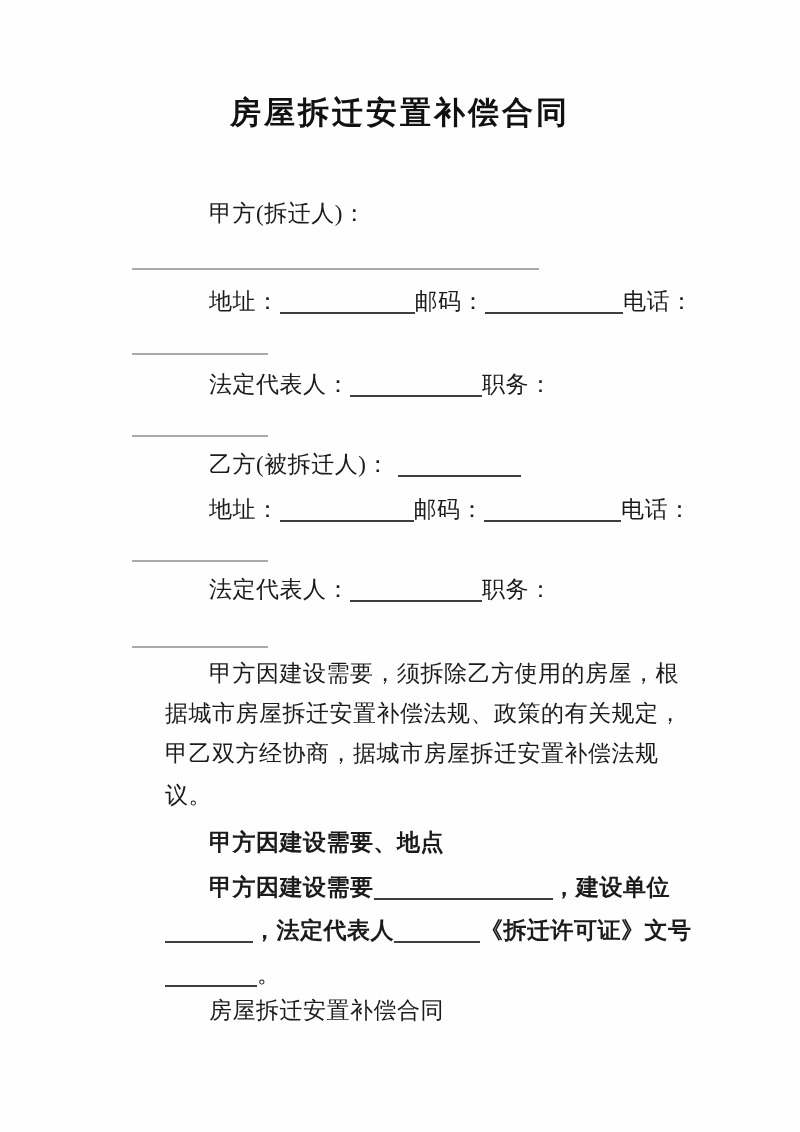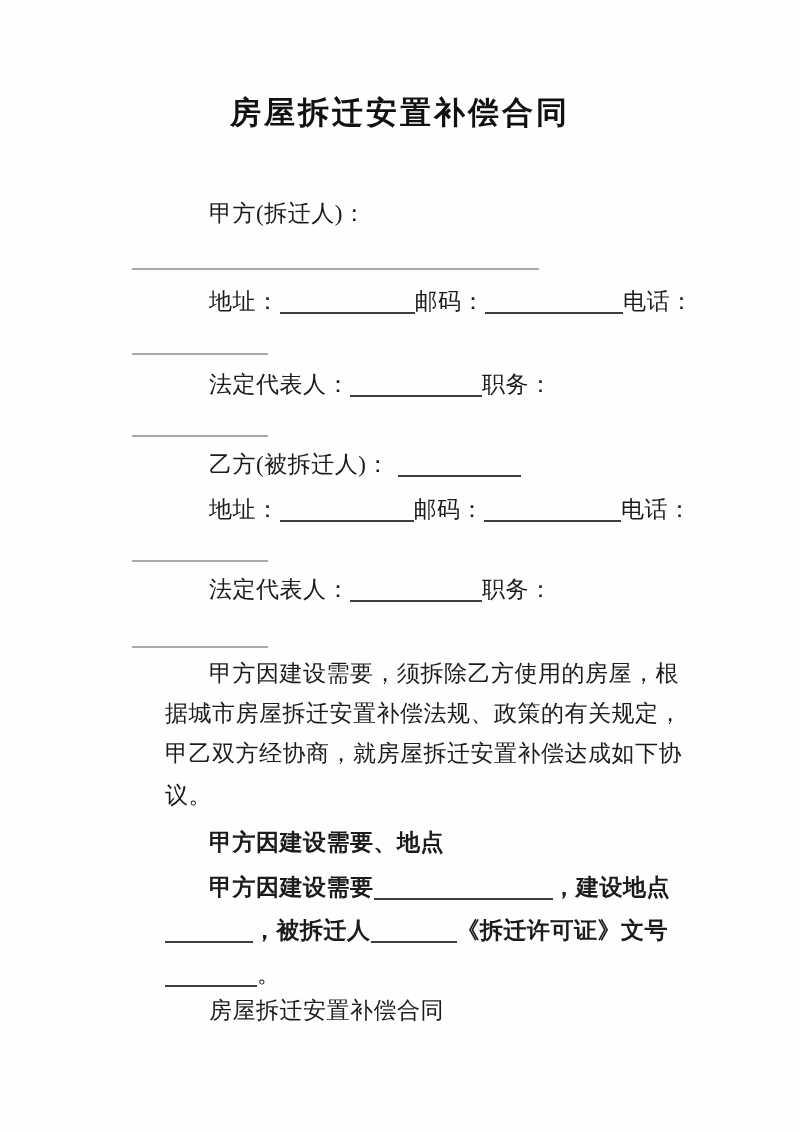--- a/index.html
+++ b/index.html
@@ -86,31 +86,31 @@
   <div class="hline" style="top:560px; left:132px; width:136px"></div>
 
   <div class="row indent" style="top:576px">
     <span>法定代表人：</span><span class="blank" style="width:132px"></span><span>职务：</span>
   </div>
 
   <div class="hline" style="top:646px; left:132px; width:136px"></div>
 
   <div class="row" style="top:700px">据城市房屋拆迁安置补偿法规、政策的有关规定，</div>
   <div class="row indent" style="top:660px">甲方因建设需要，须拆除乙方使用的房屋，根</div>
-  <div class="row" style="top:740px">甲乙双方经协商，就房屋拆迁安置补偿达成如下协</div>
+  <div class="row" style="top:740px">甲乙双方经协商，据城市房屋拆迁安置补偿法规</div>
   <div class="row" style="top:782px">议。</div>
 
   <div class="row indent semi" style="top:829px">甲方因建设需要、地点</div>
 
   <div class="row indent semi" style="top:874px">
-    <span>甲方因建设需要</span><span class="blank" style="width:179px"></span><span>，建设地点</span>
+    <span>甲方因建设需要</span><span class="blank" style="width:179px"></span><span>，建设单位</span>
   </div>
 
   <div class="row semi" style="top:917px">
-    <span class="blank" style="width:88px"></span><span>，被拆迁人</span><span class="blank" style="width:86px"></span><span>《拆迁许可证》文号</span>
+    <span class="blank" style="width:88px"></span><span>，法定代表人</span><span class="blank" style="width:86px"></span><span>《拆迁许可证》文号</span>
   </div>
 
   <div class="row" style="top:961px">
     <span class="blank" style="width:92px"></span><span>。</span>
   </div>
 
   <div class="row indent" style="top:997px">房屋拆迁安置补偿合同</div>
 
 </div>
 

